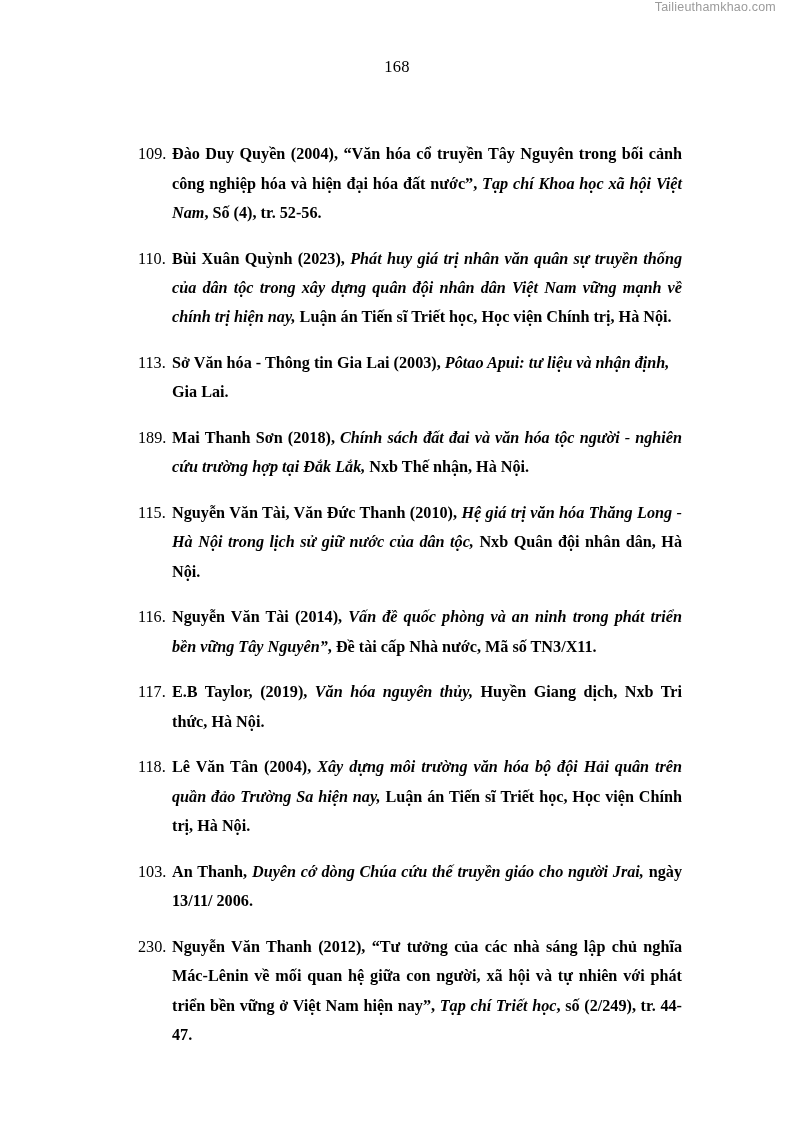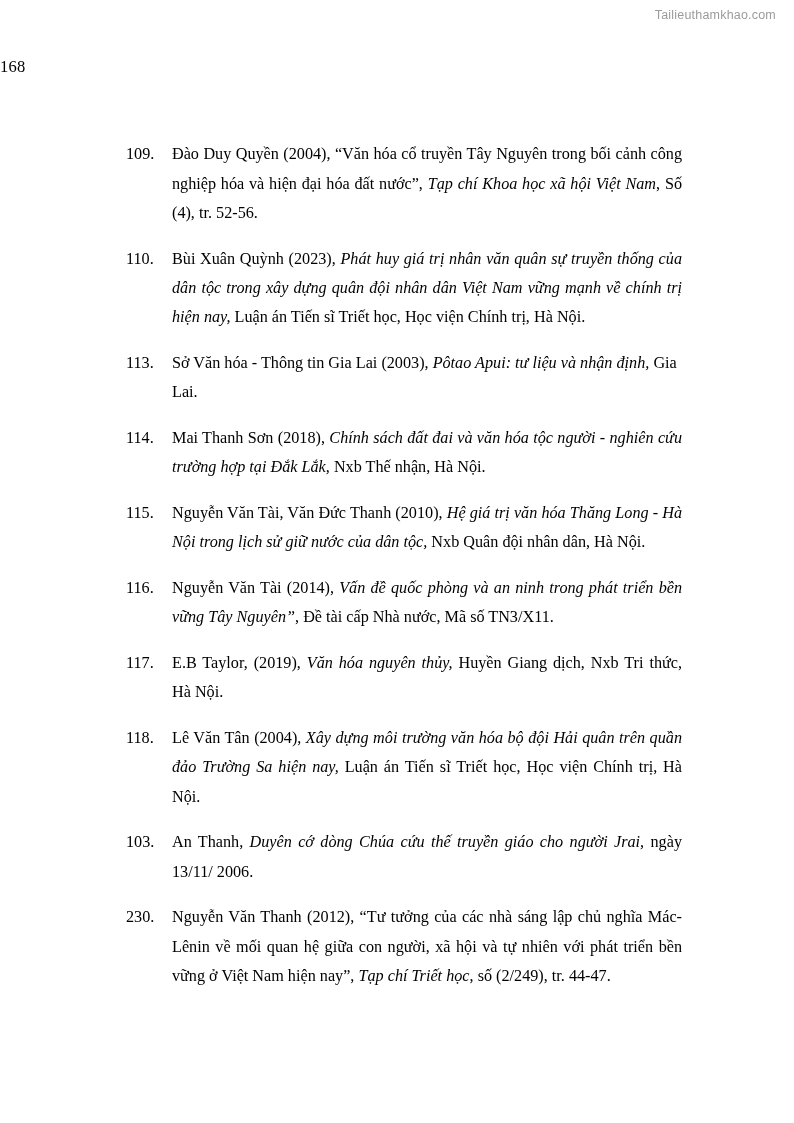--- a/index.html
+++ b/index.html
@@ -17,34 +17,35 @@
   }
 
   .page {
     position: absolute;
     inset: 0;
     background: #ffffff;
   }
 
   .watermark {
     position: absolute;
-    top: 8px;
+    top: 0;
     right: 18px;
     font-family: "Liberation Sans", sans-serif;
     font-size: 12.5px;
     letter-spacing: 0.2px;
     color: #9b9b9b;
     user-select: none;
   }
 
   .page-number {
     position: absolute;
     top: 57px;
     left: 0;
     right: 0;
+    text-align: center;
     font-size: 16.5px;
     letter-spacing: 0.3px;
   }
 
   .refs {
     position: absolute;
     top: 124px;
     left: 126px;
     width: 556px;
   }
@@ -56,29 +57,30 @@
     margin-bottom: 2px;
     font-size: 16.2px;
     line-height: 29.4px;
     text-align: justify;
     text-justify: inter-word;
     hyphens: none;
   }
 
   .ref .num {
     position: absolute;
-    left: 0;
+    left: 12px;
     top: 0;
     width: 40px;
     text-align: left;
     white-space: nowrap;
   }
 
   .ref .body {
     display: block;
+    font-weight: bold;
   }
 
   
   .ref.short { text-align: left; }
 
   .it { font-style: italic; }
 </style>
 </head>
 <body>
 
@@ -95,21 +97,21 @@
       </p>
       <p class="ref">
         <span class="num">110.</span>
         <span class="body"><span>Bùi Xuân Quỳnh (2023), </span><span class="it">Phát huy giá trị nhân văn quân sự truyền thống của dân tộc trong xây dựng quân đội nhân dân Việt Nam vững mạnh về chính trị hiện nay,</span><span> Luận án Tiến sĩ Triết học, Học viện Chính trị, Hà Nội.</span></span>
       </p>
       <p class="ref short">
         <span class="num">113.</span>
         <span class="body"><span>Sở Văn hóa - Thông tin Gia Lai (2003), </span><span class="it">Pôtao Apui: tư liệu và nhận định,</span><span> Gia Lai.</span></span>
       </p>
       <p class="ref">
-        <span class="num">114.</span>
+        <span class="num">189.</span>
         <span class="body"><span>Mai Thanh Sơn (2018), </span><span class="it">Chính sách đất đai và văn hóa tộc người - nghiên cứu trường hợp tại Đắk Lắk,</span><span> Nxb Thế nhận, Hà Nội.</span></span>
       </p>
       <p class="ref">
         <span class="num">115.</span>
         <span class="body"><span>Nguyễn Văn Tài, Văn Đức Thanh (2010), </span><span class="it">Hệ giá trị văn hóa Thăng Long - Hà Nội trong lịch sử giữ nước của dân tộc,</span><span> Nxb Quân đội nhân dân, Hà Nội.</span></span>
       </p>
       <p class="ref">
         <span class="num">116.</span>
         <span class="body"><span>Nguyễn Văn Tài (2014), </span><span class="it">Vấn đề quốc phòng và an ninh trong phát triển bền vững Tây Nguyên”</span><span>, Đề tài cấp Nhà nước, Mã số TN3/X11.</span></span>
       </p>

